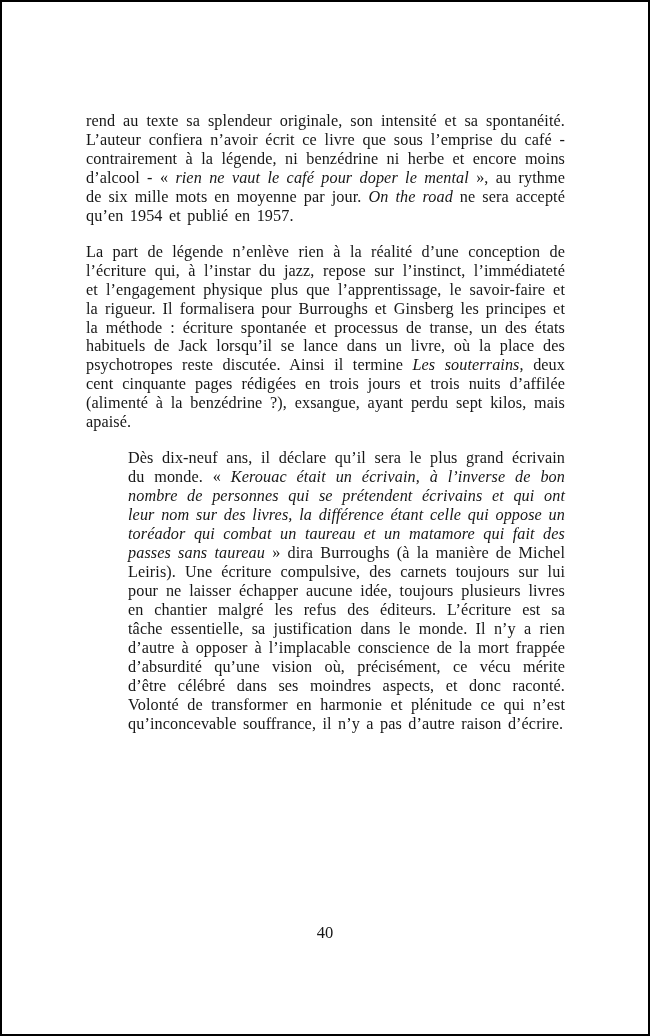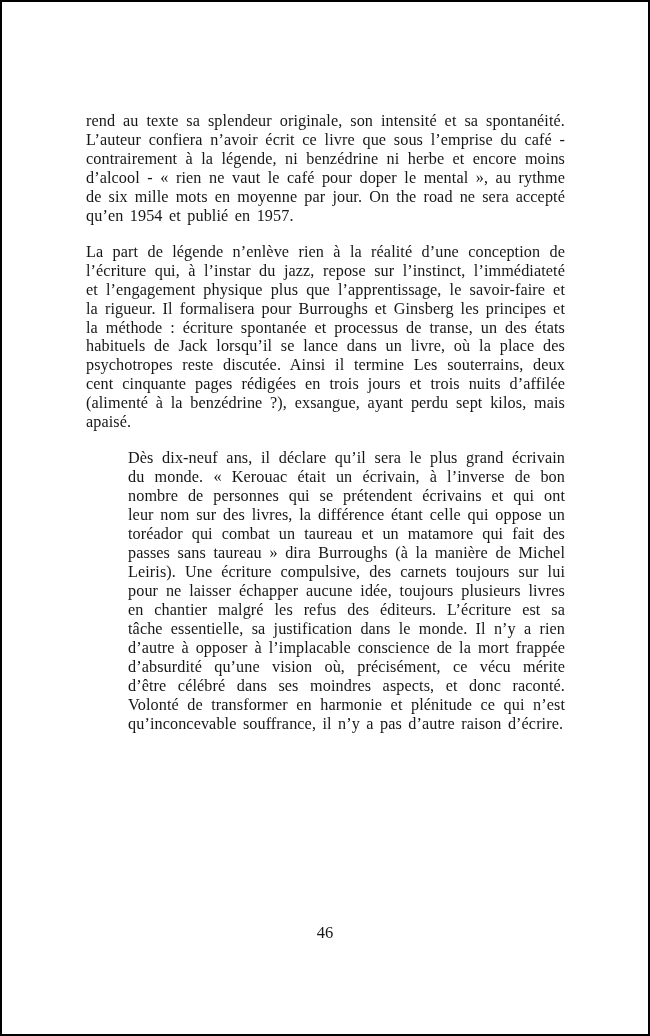--- a/index.html
+++ b/index.html
@@ -34,20 +34,21 @@
   }
   .text-block p {
     margin: 0 0 17px 0;
     word-spacing: 0.14em;
   }
   .text-block p:last-child {
     margin-bottom: 0;
     margin-left: 42px;
   }
   .italic {
+    font-style: italic;
   }
   .page-number {
     position: absolute;
     top: 921px;
     left: 0;
     width: 100%;
     text-align: center;
     font-size: 16.5px;
     color: #171717;
   }
@@ -60,15 +61,15 @@
   <div class="text-block">
 
     <p><span>rend au texte sa splendeur originale, son intensité et sa spontanéité. L’auteur confiera n’avoir écrit ce livre que sous l’emprise du café - contrairement à la légende, ni benzédrine ni herbe et encore moins d’alcool - « </span><span class="italic">rien ne vaut le café pour doper le mental</span><span> », au rythme de six mille mots en moyenne par jour. </span><span class="italic">On the road</span><span> ne sera accepté qu’en 1954 et publié en 1957.</span></p>
 
     <p><span>La part de légende n’enlève rien à la réalité d’une conception de l’écriture qui, à l’instar du jazz, repose sur l’instinct, l’immédiateté et l’engagement physique plus que l’apprentissage, le savoir-faire et la rigueur. Il formalisera pour Burroughs et Ginsberg les principes et la méthode : écriture spontanée et processus de transe, un des états habituels de Jack lorsqu’il se lance dans un livre, où la place des psychotropes reste discutée. Ainsi il termine </span><span class="italic">Les souterrains</span><span>, deux cent cinquante pages rédigées en trois jours et trois nuits d’affilée (alimenté à la benzédrine ?), exsangue, ayant perdu sept kilos, mais apaisé.</span></p>
 
     <p><span>Dès dix-neuf ans, il déclare qu’il sera le plus grand écrivain du monde. « </span><span class="italic">Kerouac était un écrivain, à l’inverse de bon nombre de personnes qui se prétendent écrivains et qui ont leur nom sur des livres, la différence étant celle qui oppose un toréador qui combat un taureau et un matamore qui fait des passes sans taureau</span><span> » dira Burroughs (à la manière de Michel Leiris). Une écriture compulsive, des carnets toujours sur lui pour ne laisser échapper aucune idée, toujours plusieurs livres en chantier malgré les refus des éditeurs. L’écriture est sa tâche essentielle, sa justification dans le monde. Il n’y a rien d’autre à opposer à l’implacable conscience de la mort frappée d’absurdité qu’une vision où, précisément, ce vécu mérite d’être célébré dans ses moindres aspects, et donc raconté. Volonté de transformer en harmonie et plénitude ce qui n’est qu’inconcevable souffrance, il n’y a pas d’autre raison d’écrire.</span></p>
 
   </div>
 
-  <div class="page-number">46</div>
+  <div class="page-number">40</div>
 
 </div>
 
 </body></html>

